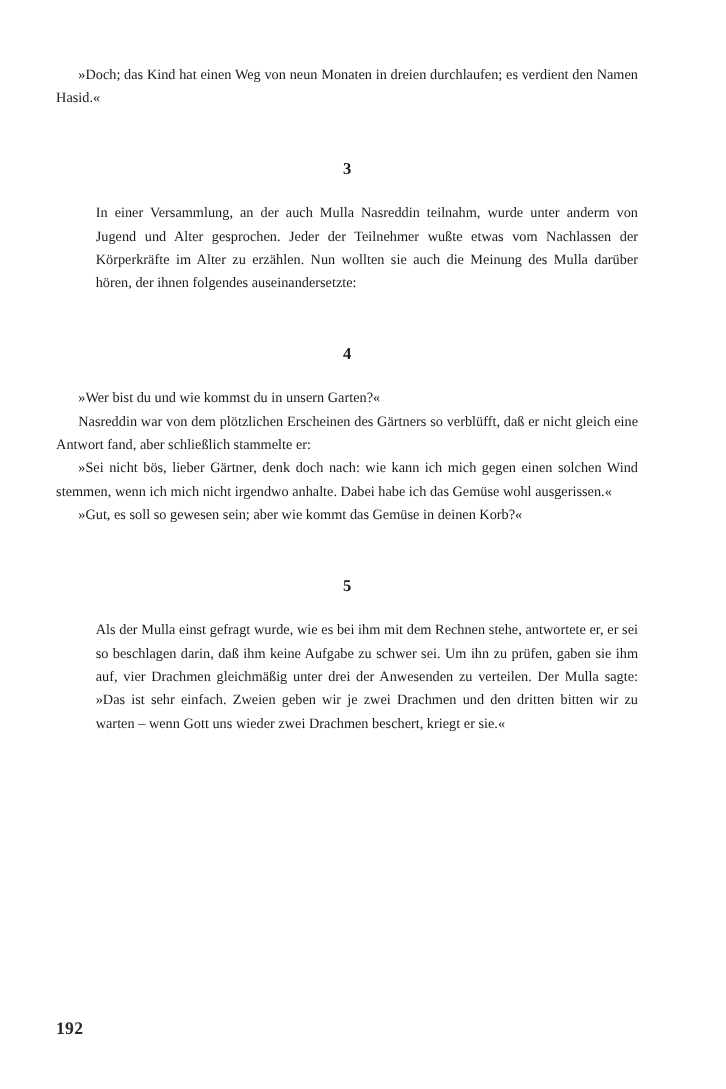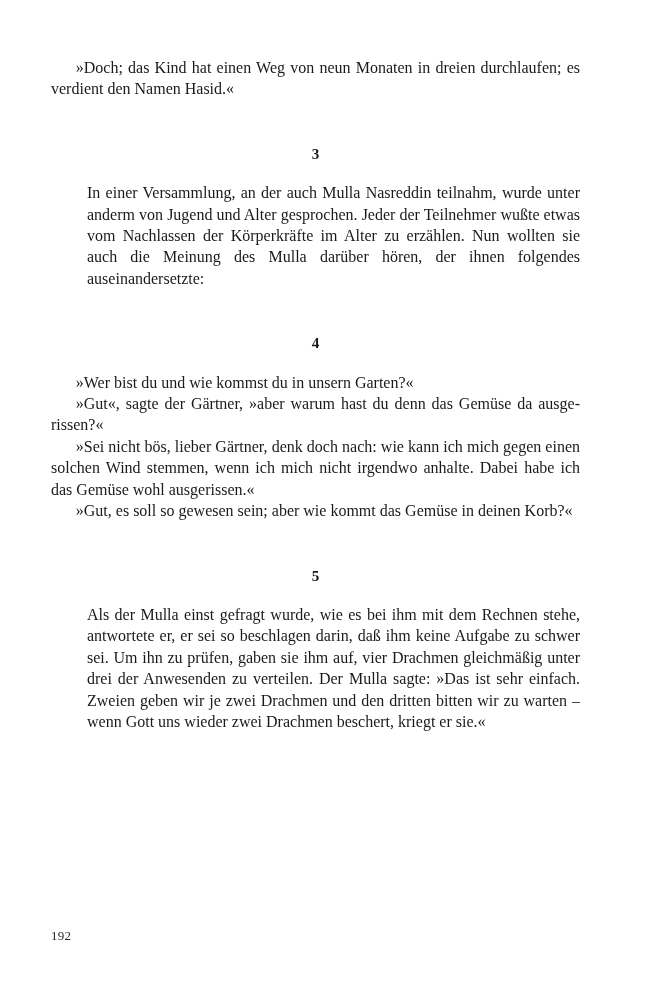--- a/index.html
+++ b/index.html
@@ -18,21 +18,21 @@
     color: #1a1a1a;
   }
   .text-block {
     position: absolute;
     left: 51px;
     top: 57px;
     width: 529px;
   }
   p.para {
     margin: 0;
-    font-size: 16px;
+    font-size: 13px;
     line-height: 21.4px;
     text-align: justify;
     text-justify: inter-word;
     hyphens: manual;
     -webkit-hyphens: manual;
     color: #1a1a1a;
   }
   p.para.indent {
     text-indent: 1.55em;
   }
@@ -51,42 +51,43 @@
   .gap-before-number {
     height: 44px;
   }
   .gap-after-number {
     height: 17px;
   }
   .folio {
     position: absolute;
     left: 51px;
     top: 928px;
-    font-size: 13px;
+    font-size: 16px;
     line-height: 16px;
     color: #2a2a2a;
     letter-spacing: 0.2px;
+    font-weight: bold;
   }
 </style>
 </head>
 <body>
 
 <div class="page">
 
   <div class="text-block" id="text-block">
       <p class="para indent">»Doch; das Kind hat einen Weg von neun Monaten in dreien durchlaufen; es verdient den Namen Hasid.«</p>
       <div class="gap-before-number"></div>
       <p class="section-number">3</p>
       <div class="gap-after-number"></div>
       <p class="para noindent">In einer Versammlung, an der auch Mulla Nasreddin teilnahm, wurde unter anderm von Jugend und Alter gesprochen. Jeder der Teilnehmer wußte etwas vom Nachlassen der Körperkräfte im Alter zu erzählen. Nun wollten sie auch die Meinung des Mulla darüber hören, der ihnen folgendes auseinandersetzte:</p>
       <div class="gap-before-number"></div>
       <p class="section-number">4</p>
       <div class="gap-after-number"></div>
       <p class="para indent">»Wer bist du und wie kommst du in unsern Garten?«</p>
-      <p class="para indent">»Gut«, sagte der Gärtner, »aber warum hast du denn das Gemüse da ausge­rissen?«</p>
+      <p class="para indent">Nasreddin war von dem plötzlichen Erscheinen des Gärtners so verblüfft, daß er nicht gleich eine Antwort fand, aber schließlich stammelte er:</p>
       <p class="para indent">»Sei nicht bös, lieber Gärtner, denk doch nach: wie kann ich mich gegen einen solchen Wind stemmen, wenn ich mich nicht irgendwo anhalte. Dabei habe ich das Gemüse wohl ausgerissen.«</p>
       <p class="para indent">»Gut, es soll so gewesen sein; aber wie kommt das Gemüse in deinen Korb?«</p>
       <div class="gap-before-number"></div>
       <p class="section-number">5</p>
       <div class="gap-after-number"></div>
       <p class="para noindent">Als der Mulla einst gefragt wurde, wie es bei ihm mit dem Rechnen stehe, antwortete er, er sei so beschlagen darin, daß ihm keine Aufgabe zu schwer sei. Um ihn zu prüfen, gaben sie ihm auf, vier Drachmen gleichmäßig unter drei der Anwesenden zu verteilen. Der Mulla sagte: »Das ist sehr einfach. Zweien geben wir je zwei Drachmen und den dritten bitten wir zu warten – wenn Gott uns wieder zwei Drachmen beschert, kriegt er sie.«</p>
     </div>
 
   <div class="folio">192</div>
 

